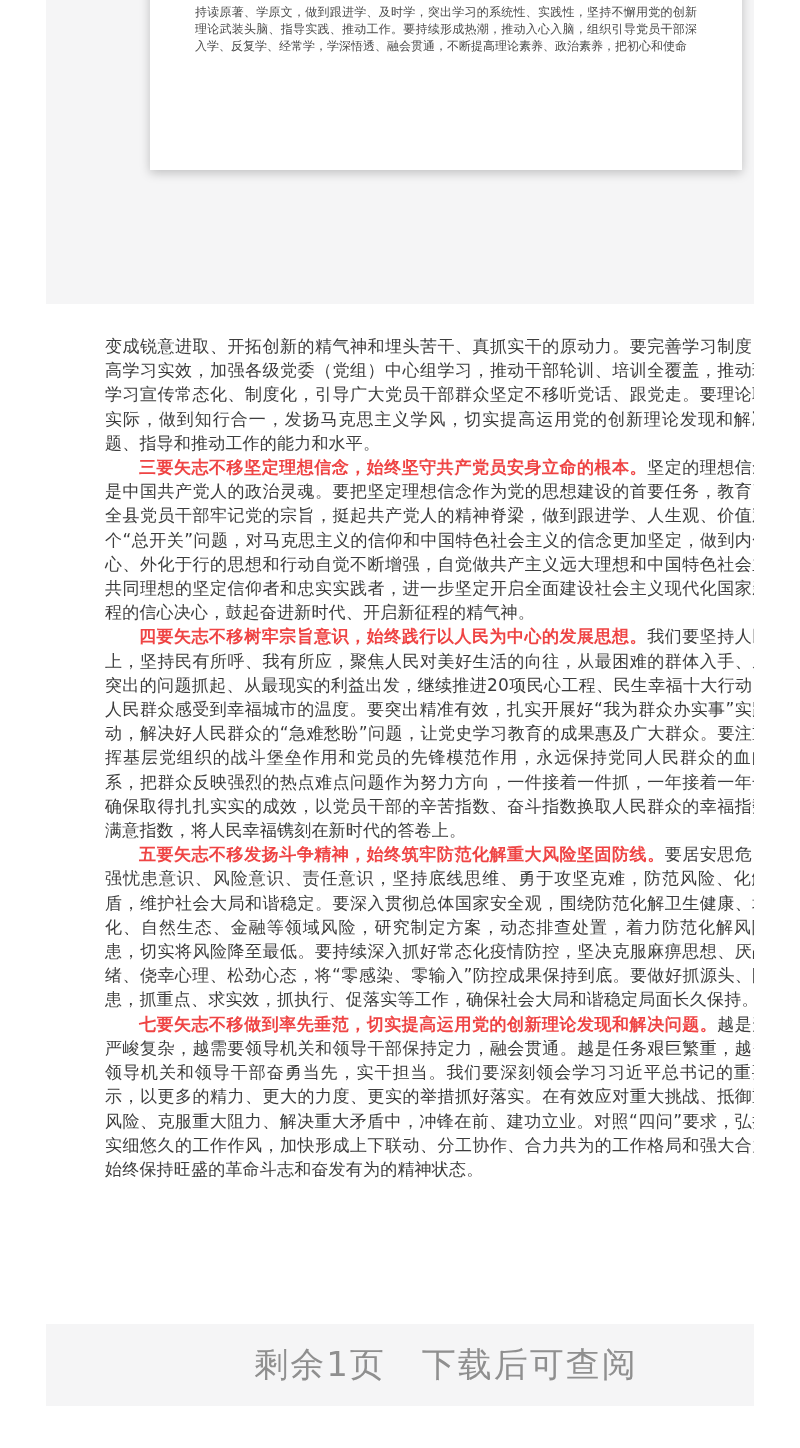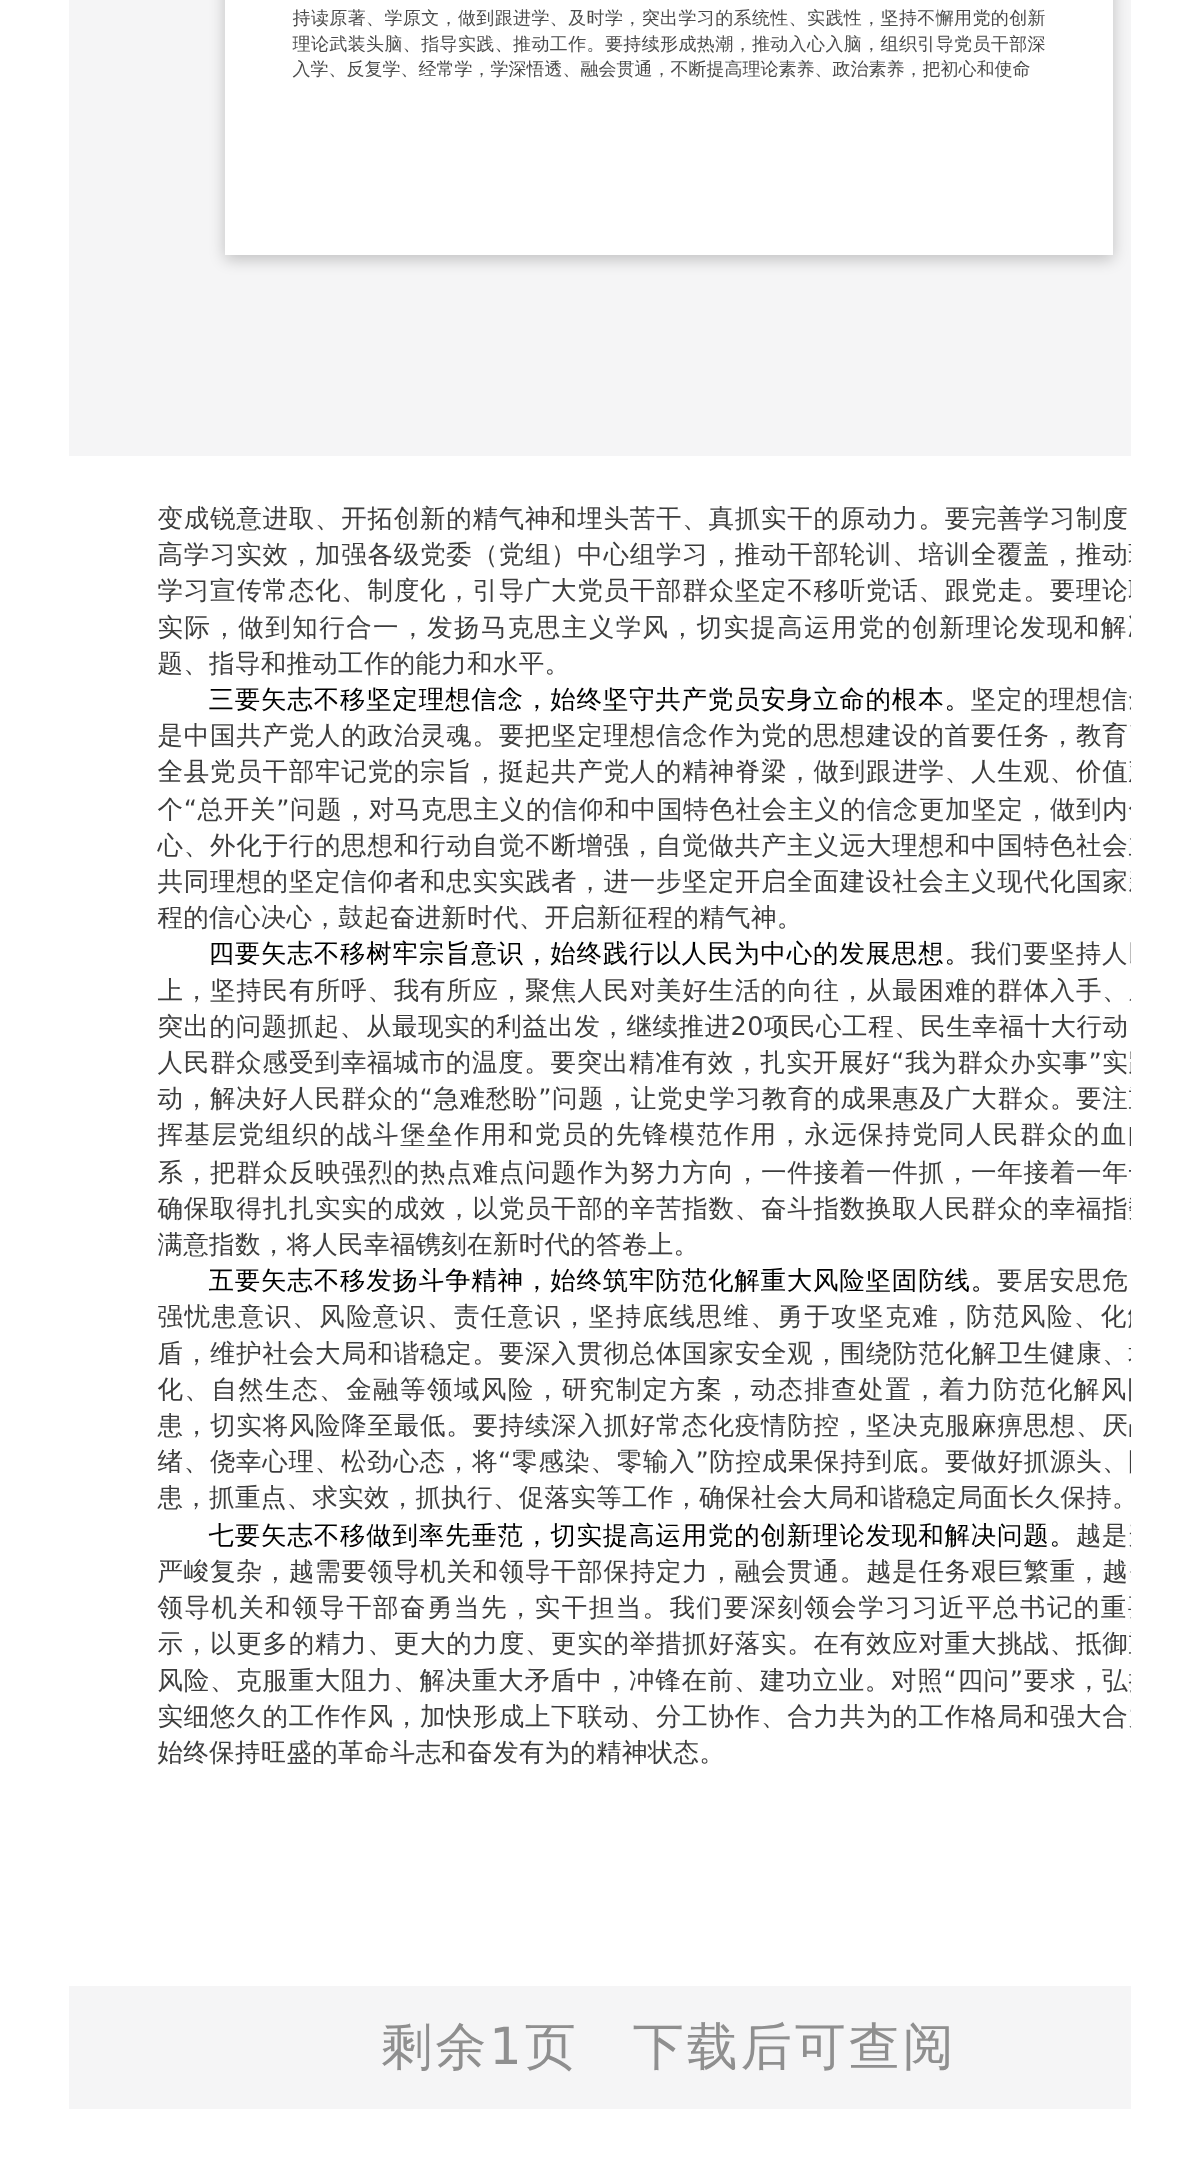--- a/index.html
+++ b/index.html
@@ -53,22 +53,22 @@
     line-height: 24.2px;
     color: #3d3d3d;
     text-align: justify;
     text-indent: 2em;
     letter-spacing: 0.2px;
   }
   .para.first {
     text-indent: 0;
   }
   .lead {
-    font-weight: 400;
-    color: #000000;
+    font-weight: 700;
+    color: #ef4444;
   }
   
   .footer-band {
     position: absolute;
     left: 0;
     top: 1323px;
     width: 800px;
     height: 83px;
     display: flex;
     align-items: center;

